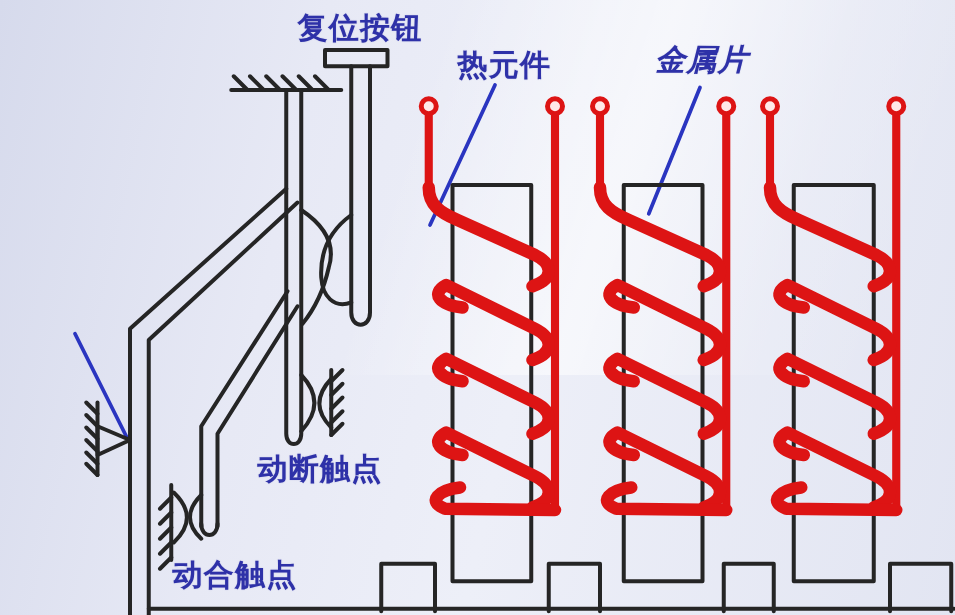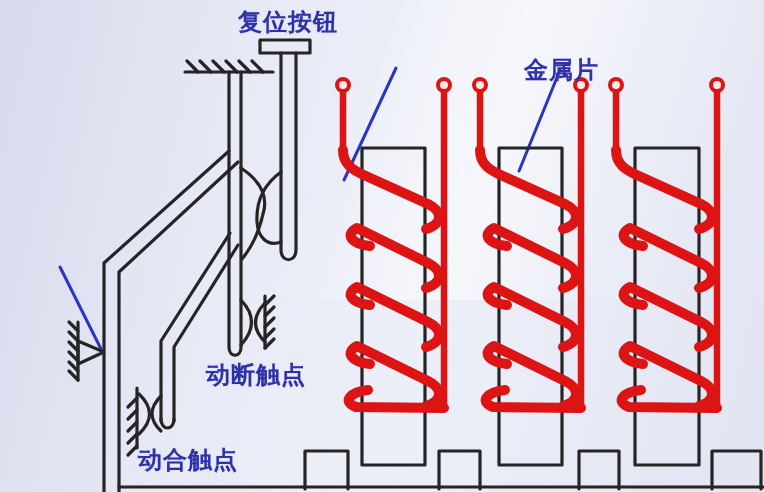--- a/index.html
+++ b/index.html
@@ -119,16 +119,17 @@
       <rect class="blk" x="499" y="148" width="63" height="317" stroke-width="3.5"></rect>
       <rect class="blk" x="635" y="148" width="64" height="317" stroke-width="3.5"></rect>
     </g>
 
     <use href="#heater-unit" x="0"></use>
     <use href="#heater-unit" x="137"></use>
     <use href="#heater-unit" x="273"></use>
   </svg>
 
   <div class="lbl" style="left:238px;top:6px;">复位按钮</div>
-  <div class="lbl" style="left:524px;top:54px;">金属片</div>
+  <div class="lbl" style="left:366px;top:36px;">热元件</div>
+  <div class="lbl" style="left:524px;top:32px;font-style:italic;">金属片</div>
   <div class="lbl" style="left:206px;top:359px;">动断触点</div>
   <div class="lbl" style="left:138px;top:444px;">动合触点</div>
 </div>
 
 </body></html>

